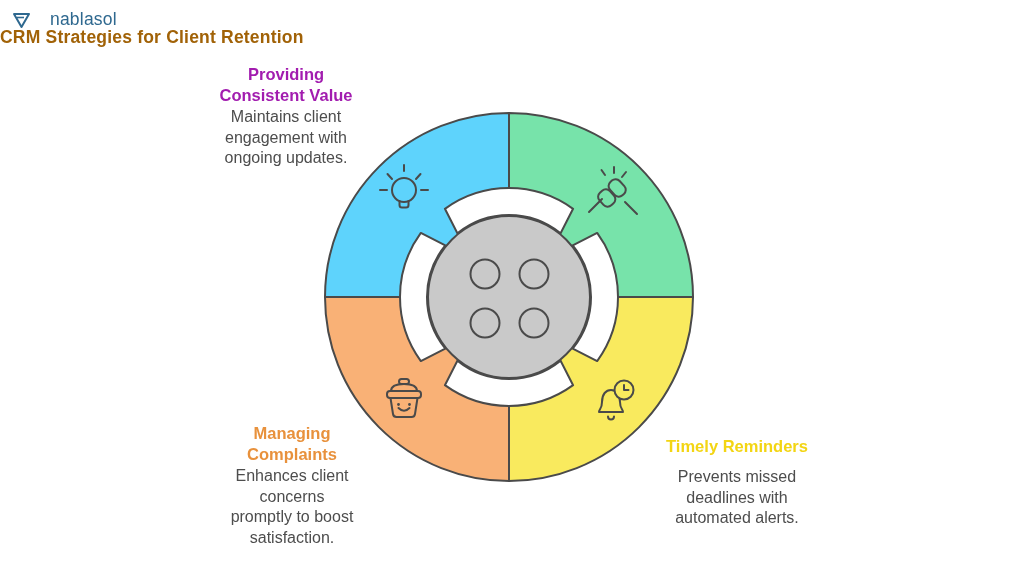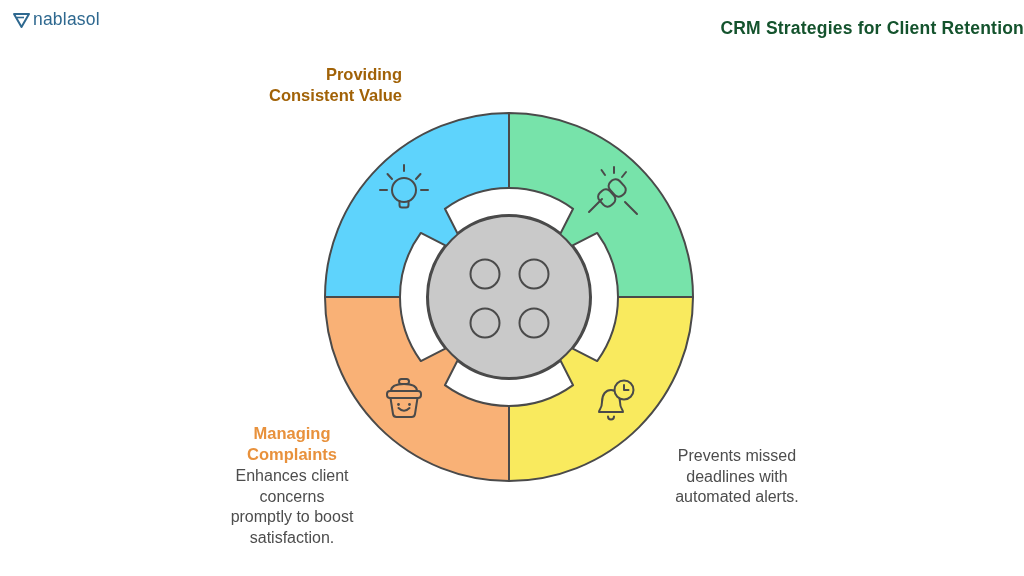--- a/index.html
+++ b/index.html
@@ -1,33 +1,33 @@
 <!DOCTYPE html>
 <html><head>
 <meta charset="utf-8">
 <style>
   html,body{margin:0;padding:0;}
   body{
     width:1024px;height:576px;background:#ffffff;position:relative;overflow:hidden;
     font-family:"Liberation Sans", sans-serif;
   }
   .logo{
-    position:absolute;top:9px;left:12px;display:flex;align-items:center;gap:2px;
+    position:absolute;top:9px;left:12px;display:flex;align-items:center;gap:19px;
     color:#2E688F;font-size:17.5px;letter-spacing:.2px;
   }
   .logo svg{display:block;}
   .page-title{
-    position:absolute;top:18px;left:0;width:100%;text-align:right;
-    font-size:17.5px;font-weight:bold;color:#14532d;letter-spacing:.2px;
+    position:absolute;top:27px;left:0;width:100%;text-align:left;
+    font-size:17.5px;font-weight:bold;color:#a16207;letter-spacing:.2px;
   }
   .wheel-wrap{position:absolute;left:299px;top:87px;width:420px;height:420px;}
   .tblock{position:absolute;width:232px;text-align:center;}
   .tblock .heading{font-size:16.5px;font-weight:bold;line-height:21px;white-space:pre-line;}
   .tblock .body{font-size:16px;line-height:20.5px;color:#4D4D4D;white-space:pre-line;margin-top:1px;}
-  .tblock-tl{left:170px;top:64px;}  .tblock-tl .heading{color:#a16207;text-align:right;}
+  .tblock-tl{left:170px;top:64px;}  .tblock-tl .heading{color:#a21caf;}
   .tblock-tr{left:621px;top:64px;}  .tblock-tr .heading{color:#2ECC8B;}
   .tblock-bl{left:176px;top:423px;} .tblock-bl .heading{color:#E8913C;}
   .tblock-br{left:621px;top:436px;} .tblock-br .heading{color:#F3D513;}
   .tblock-br .body{margin-top:10px;}
 </style>
 </head>
 <body>
 
 <div class="logo">
   <svg width="19" height="20" viewBox="0 0 19 20">
@@ -35,32 +35,36 @@
     <line x1="5" y1="7.5" x2="12" y2="7.5" stroke="#2E688F" stroke-width="1.6"></line>
   </svg>
   <span>nablasol</span>
 </div>
 
 <div class="page-title">CRM Strategies for Client Retention</div>
 
 <div class="tblock tblock-tl">
   <div class="heading">Providing
 Consistent Value</div>
+  <div class="body">Maintains client
+engagement with
+ongoing updates.</div>
 </div>
 <div class="tblock tblock-tr">
 </div>
 <div class="tblock tblock-bl">
   <div class="heading">Managing
 Complaints</div>
   <div class="body">Enhances client
 concerns
 promptly to boost
 satisfaction.</div>
 </div>
 <div class="tblock tblock-br">
+  <div class="heading">Timely Reminders</div>
   <div class="body">Prevents missed
 deadlines with
 automated alerts.</div>
 </div>
 
 <div class="wheel-wrap">
 <svg width="420" height="420" viewBox="-210 -210 420 420">
   <g stroke="#4A4A4A" stroke-width="2" stroke-linejoin="round">
 
     <path d="M0,0 L-184,0 A184,184 0 0 1 0,-184 Z" fill="#5ED3FC"></path>

